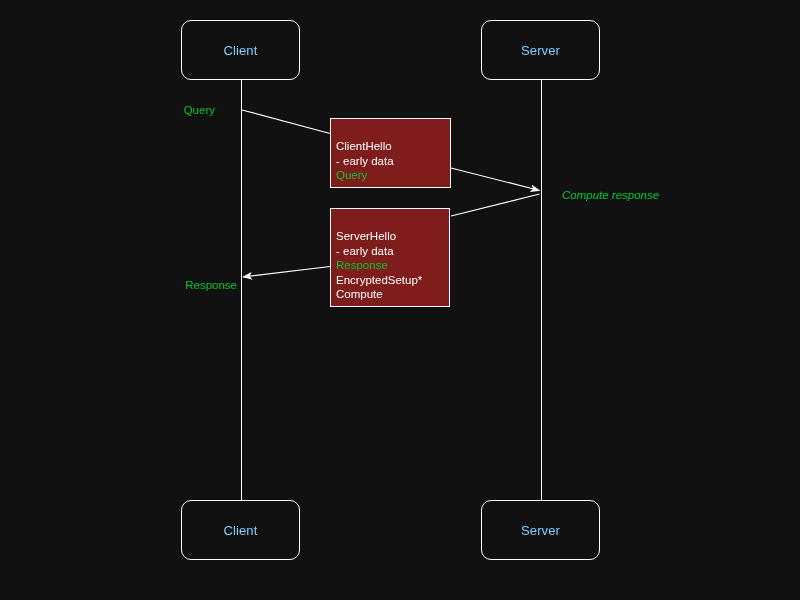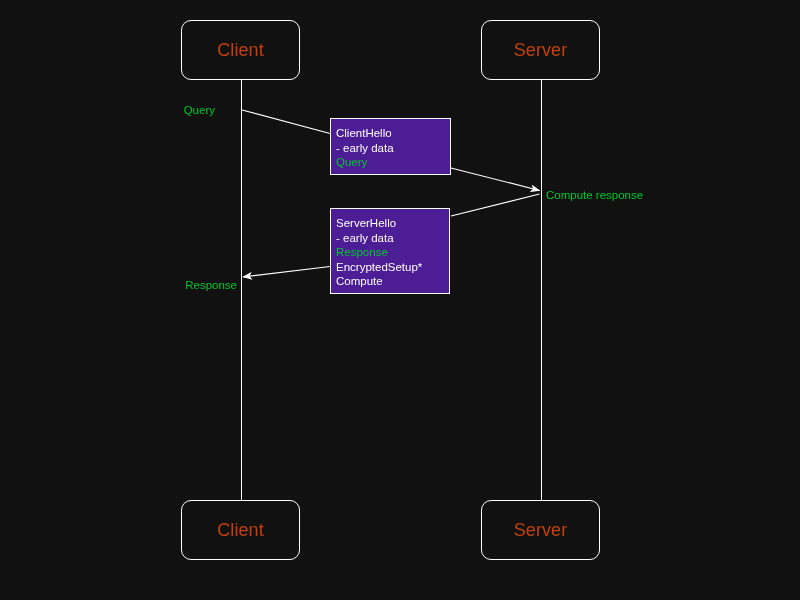--- a/index.html
+++ b/index.html
@@ -25,40 +25,40 @@
     position: absolute;
     box-sizing: border-box;
     border: 1.3px solid #ffffff;
     border-radius: 10px;
     background: #111111;
     display: flex;
     align-items: center;
     justify-content: center;
   }
   .actor-label {
-    color: #c2410c;
-    font-size: 18px;
+    color: #7dd3fc;
+    font-size: 13px;
     line-height: 1;
     letter-spacing: 0.1px;
   }
 
   
   .lifeline {
     position: absolute;
     width: 1.3px;
     background: #ffffff;
   }
 
   
   .msg-box {
     position: absolute;
     box-sizing: border-box;
     border: 1.3px solid #ffffff;
-    background: #4c1d95;
-    padding: 7px 5px 4px 5px;
+    background: #7f1d1d;
+    padding: 20px 5px 4px 5px;
   }
   .msg-line {
     font-size: 11.5px;
     line-height: 14.6px;
     white-space: nowrap;
     color: #ffffff;
   }
   .msg-line.green {
     color: #00c92b;
   }
@@ -134,17 +134,17 @@
   <div class="msg-box" style="left:330px; top:208px; width:120px;">
     <div class="msg-line">ServerHello</div>
     <div class="msg-line">- early data</div>
     <div class="msg-line green">Response</div>
     <div class="msg-line">EncryptedSetup*</div>
     <div class="msg-line">Compute</div>
   </div>
 
   <div class="note right-align" style="left:125px; top:103px; width:90px;">Query</div>
 
-  <div class="note" style="left:546px; top:188px;">Compute response</div>
+  <div class="note" style="left:562px; top:188px;font-style:italic;">Compute response</div>
 
   <div class="note right-align" style="left:145px; top:278px; width:92px;">Response</div>
 
 </div>
 
 </body></html>

